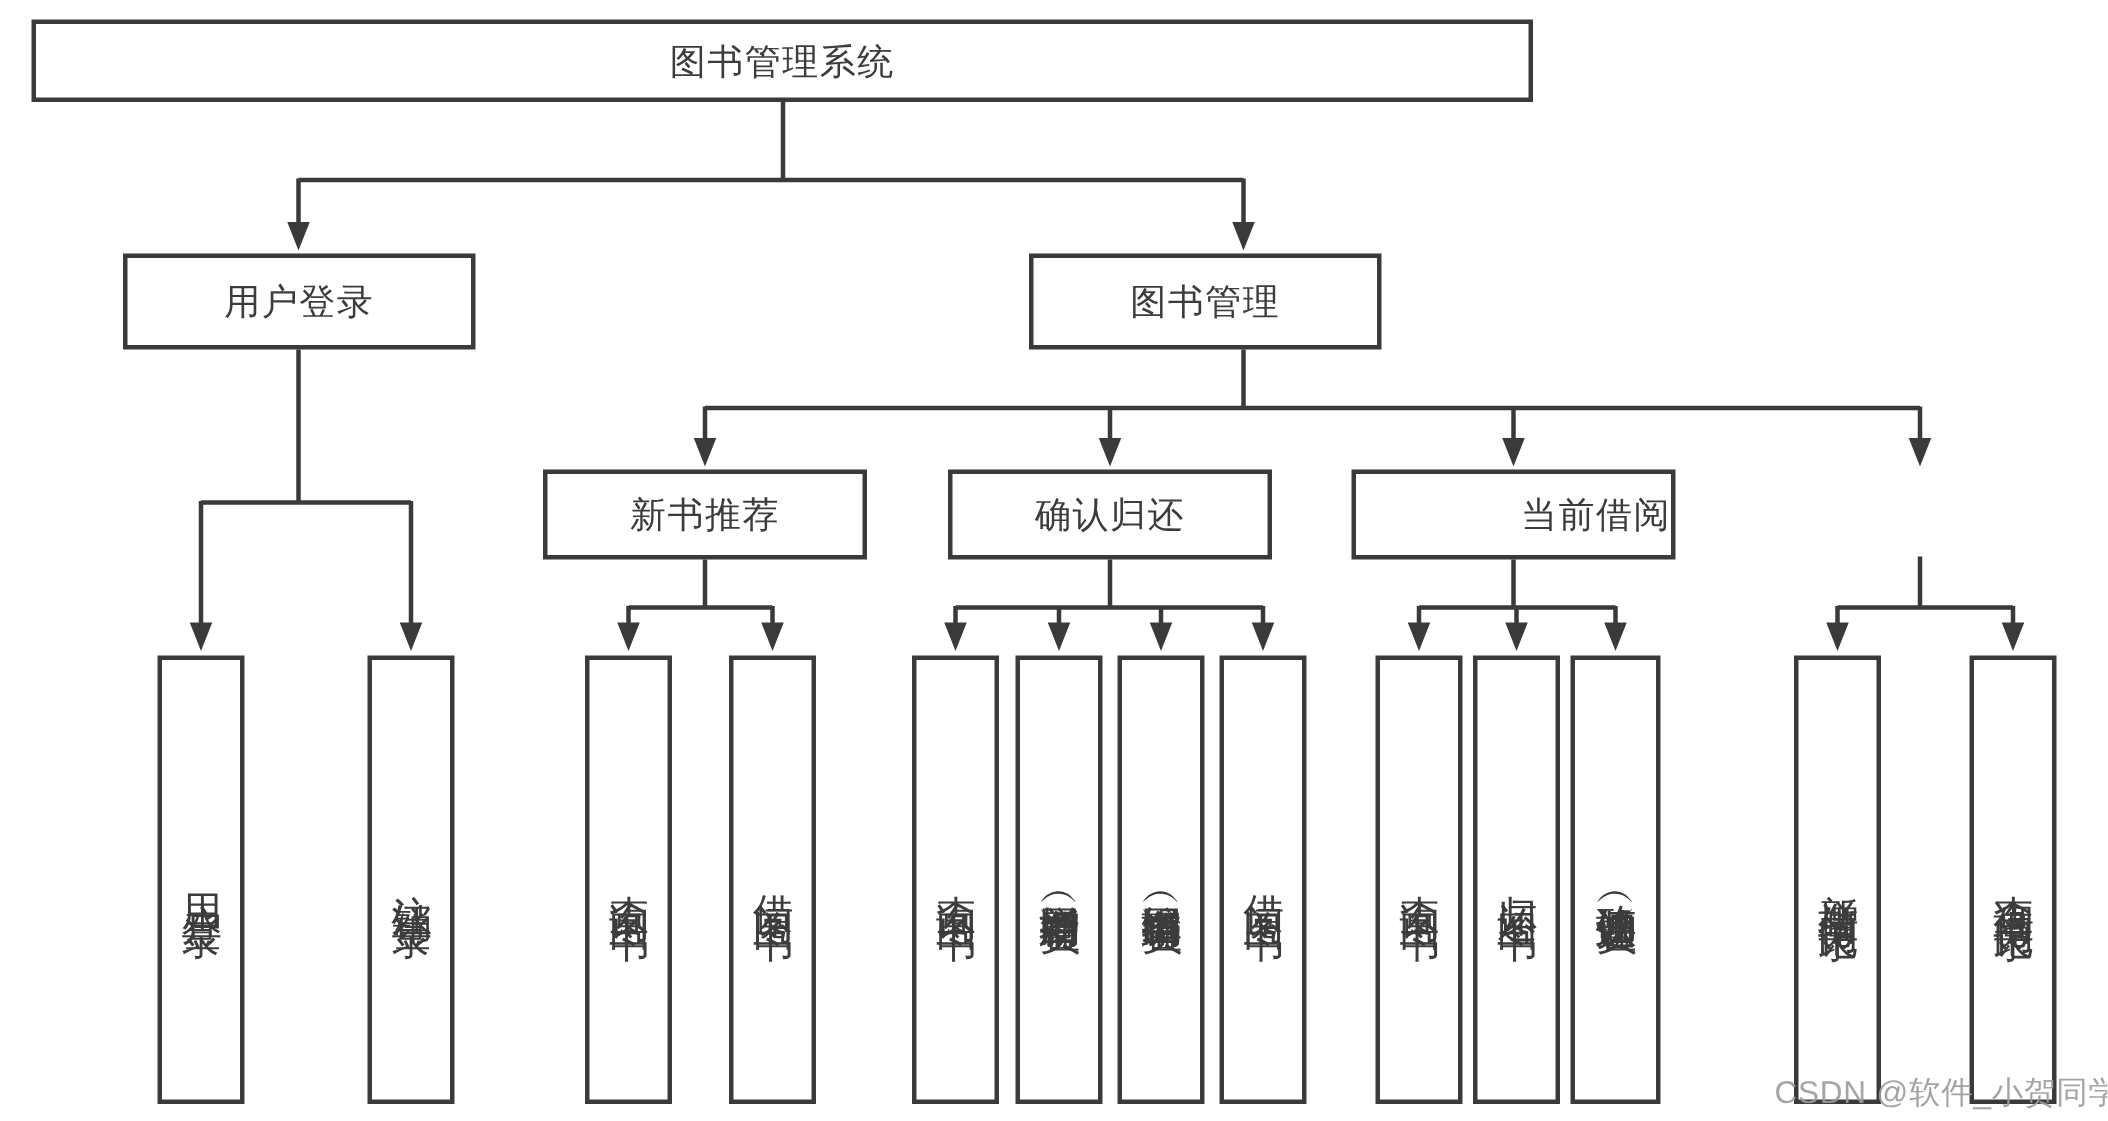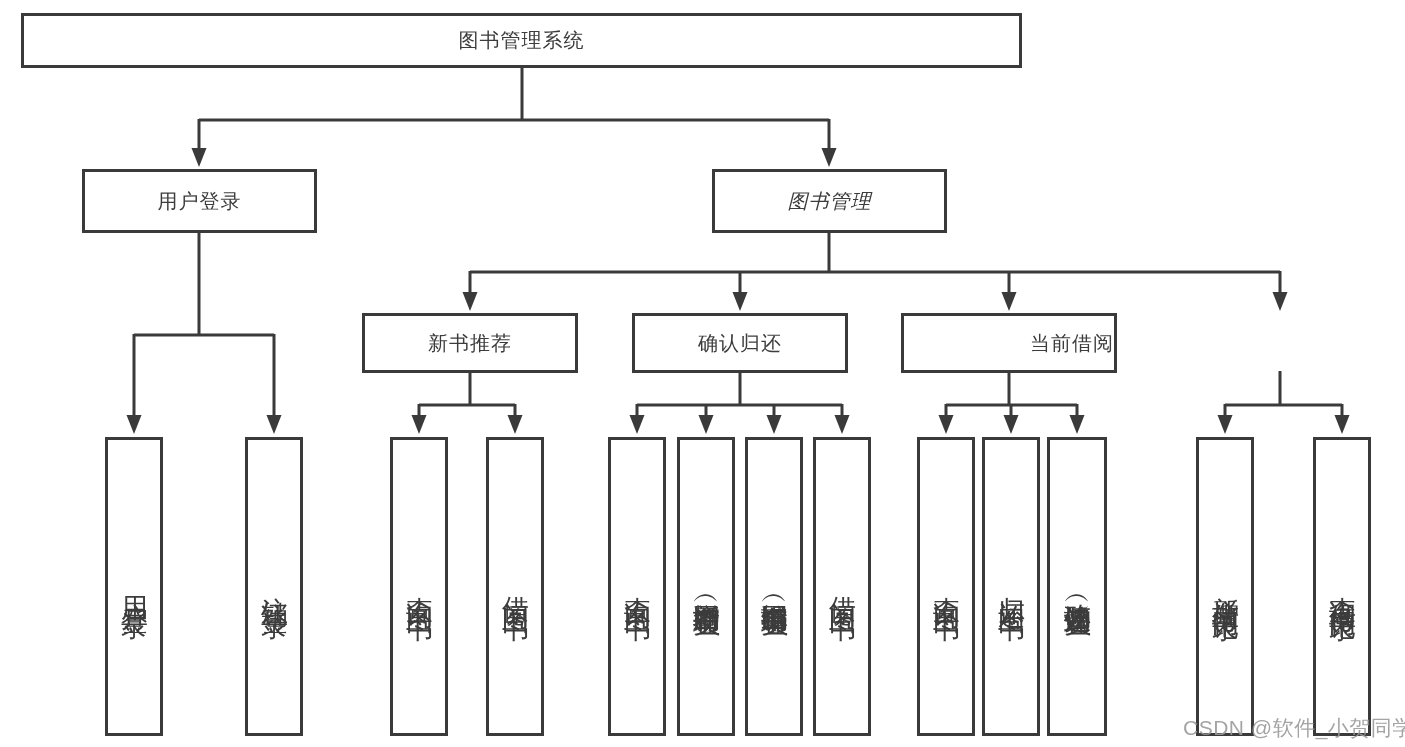--- a/index.html
+++ b/index.html
@@ -20,21 +20,21 @@
   #wires path{stroke:var(--line);stroke-width:3;fill:none;}
   #wires polygon{fill:var(--line);stroke:none;}
   .box{
     position:absolute;
     box-sizing:border-box;
     border:3px solid var(--line);
     background:var(--bg);
     display:flex;align-items:center;justify-content:center;
     color:var(--text);
   }
-  .hbox{font-size:20px;letter-spacing:1px;white-space:nowrap;}
+  .hbox{font-size:24px;letter-spacing:1px;white-space:nowrap;}
   .root{left:21px;top:13px;width:1001px;height:55px;}
   .lvl2{top:169px;width:235px;height:64px;}
   .lvl3{top:313px;width:216px;height:60px;}
   .vbox{
     top:437px;width:58px;height:299px;
     font-size:27px;
     writing-mode:vertical-rl;
     text-orientation:mixed;
     letter-spacing:6px;
     line-height:1;
@@ -89,21 +89,21 @@
     <polygon points="1334.5,415 1349.5,415 1342,434"></polygon>
   </svg>
 
   <div class="box hbox root">
     <span>图书管理系统</span>
   </div>
 
   <div class="box hbox lvl2" style="left:82px;">
     <span>用户登录</span>
   </div>
-  <div class="box hbox lvl2" style="left:712px;font-style:italic;">
+  <div class="box hbox lvl2" style="left:686px;">
     <span>图书管理</span>
   </div>
 
   <div class="box hbox lvl3" style="left:362px;">
     <span>新书推荐</span>
   </div>
   <div class="box hbox lvl3" style="left:632px;">
     <span>确认归还</span>
   </div>
   <div class="box hbox lvl3" style="left:901px;justify-content:flex-end;">

